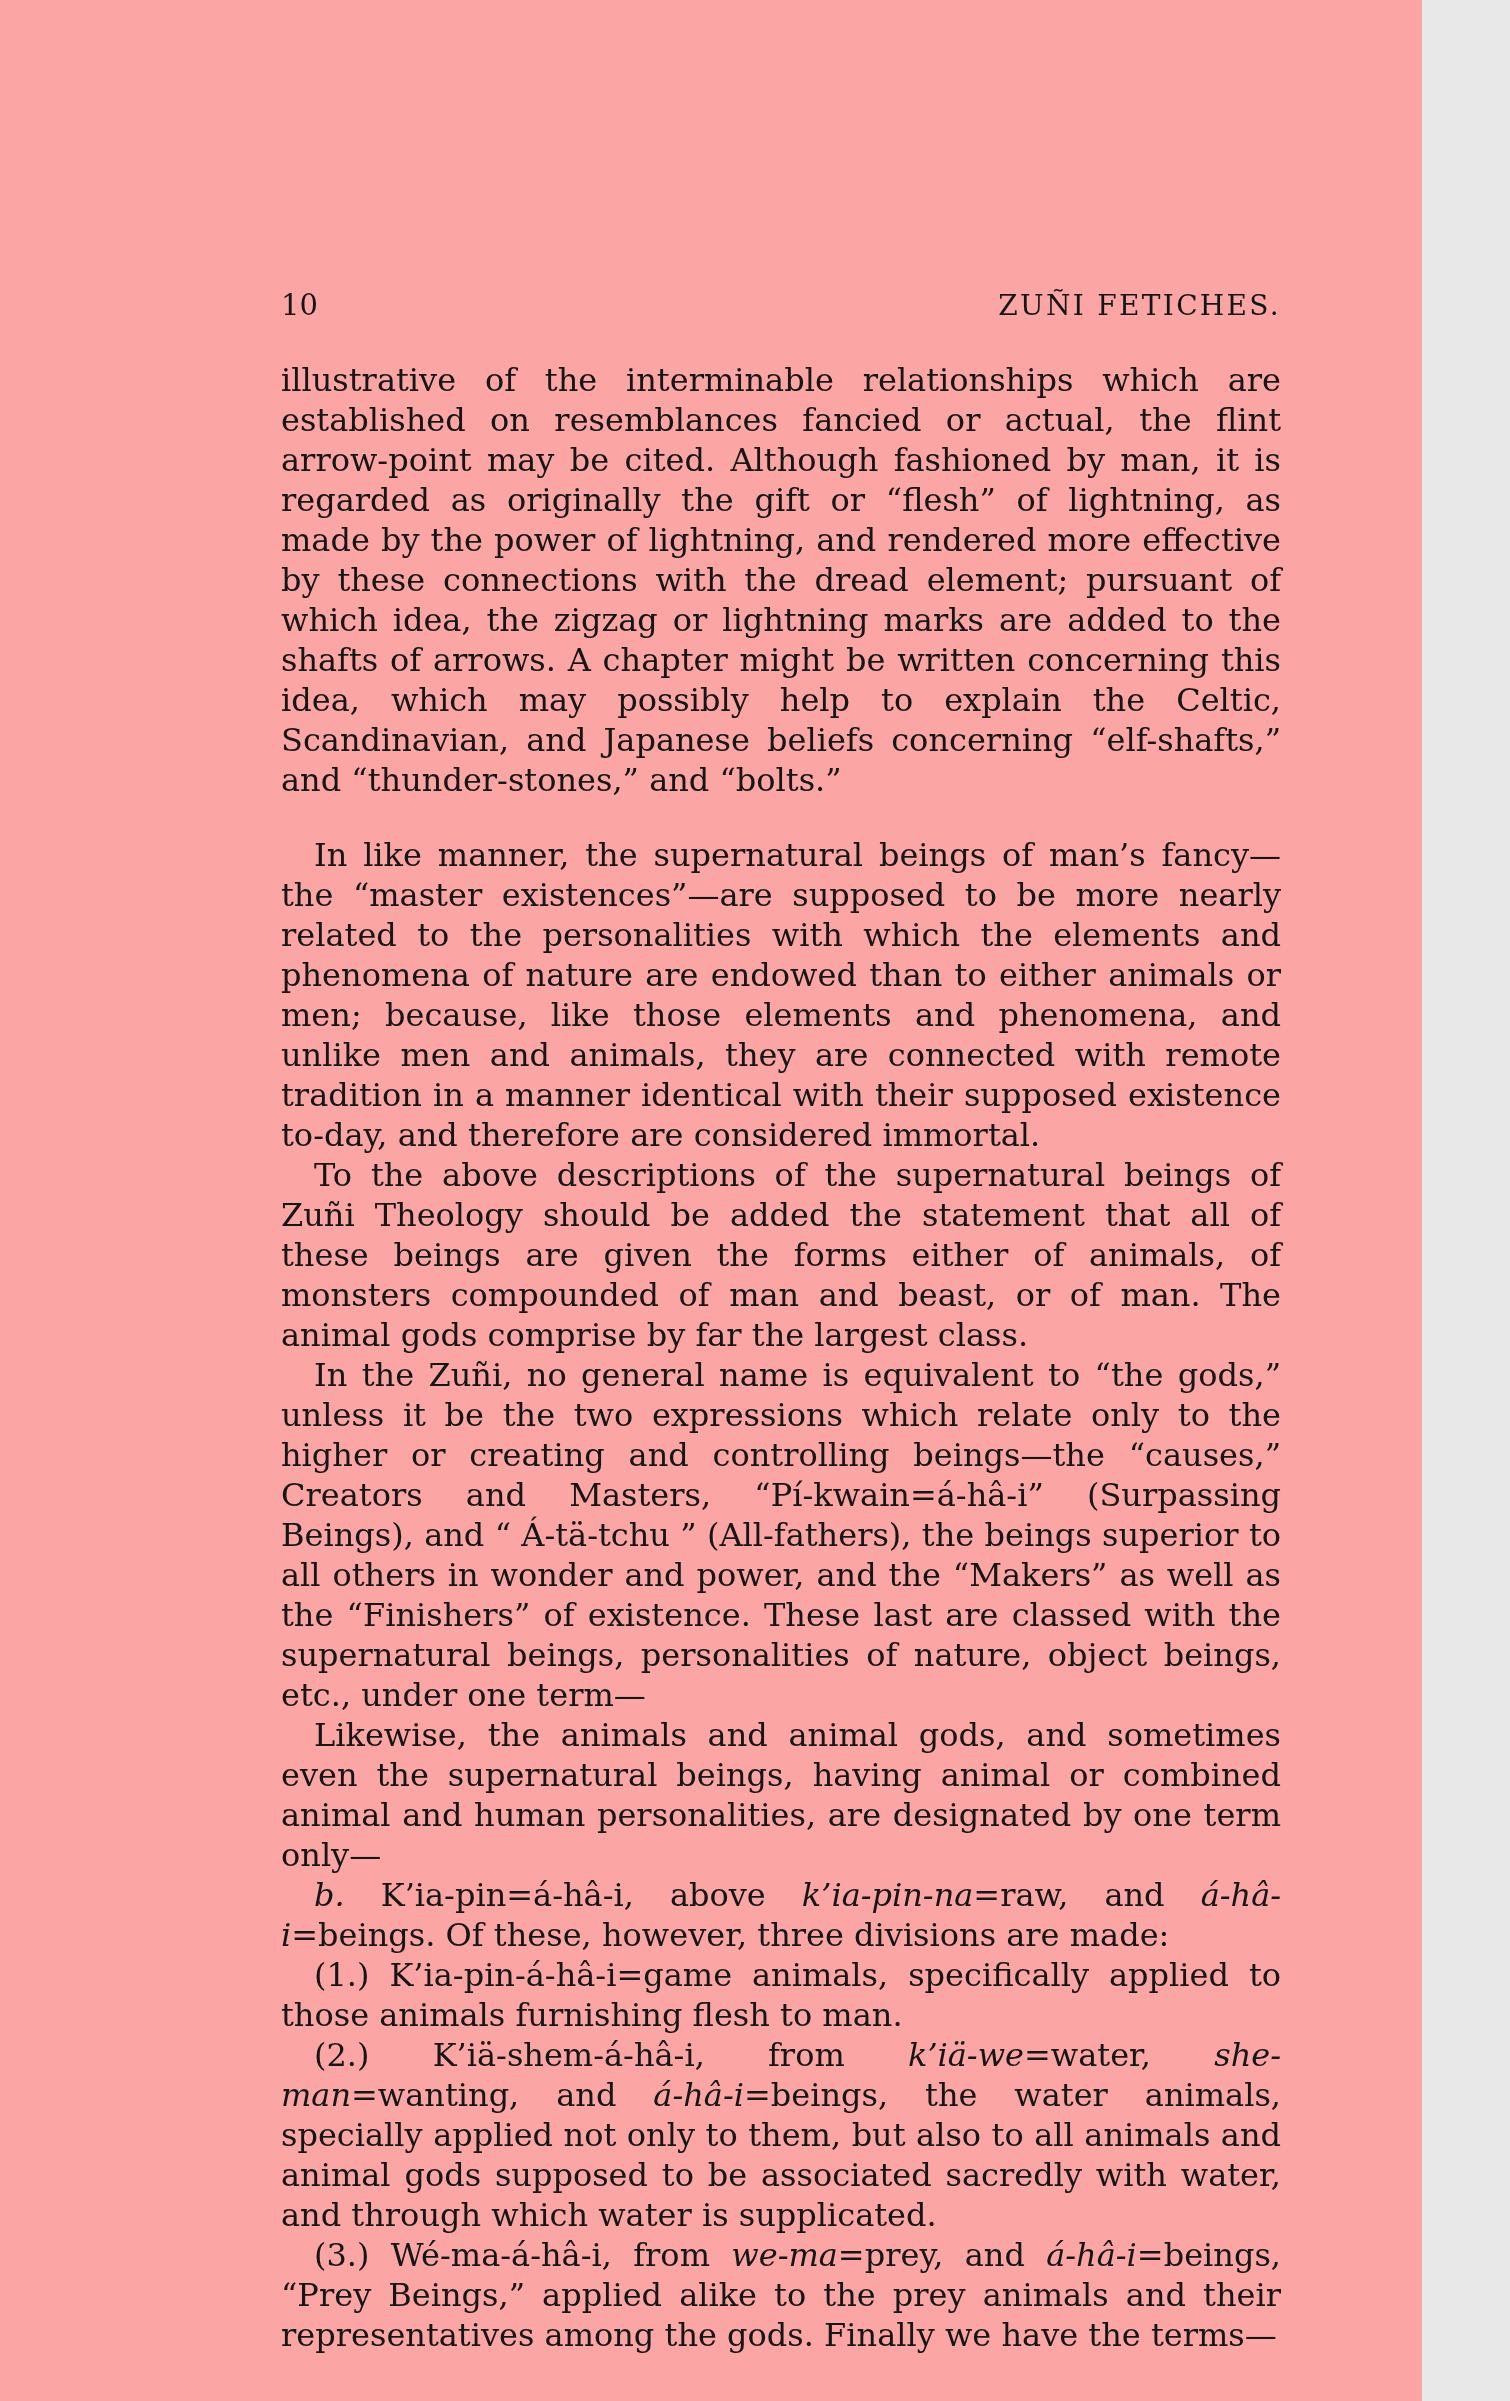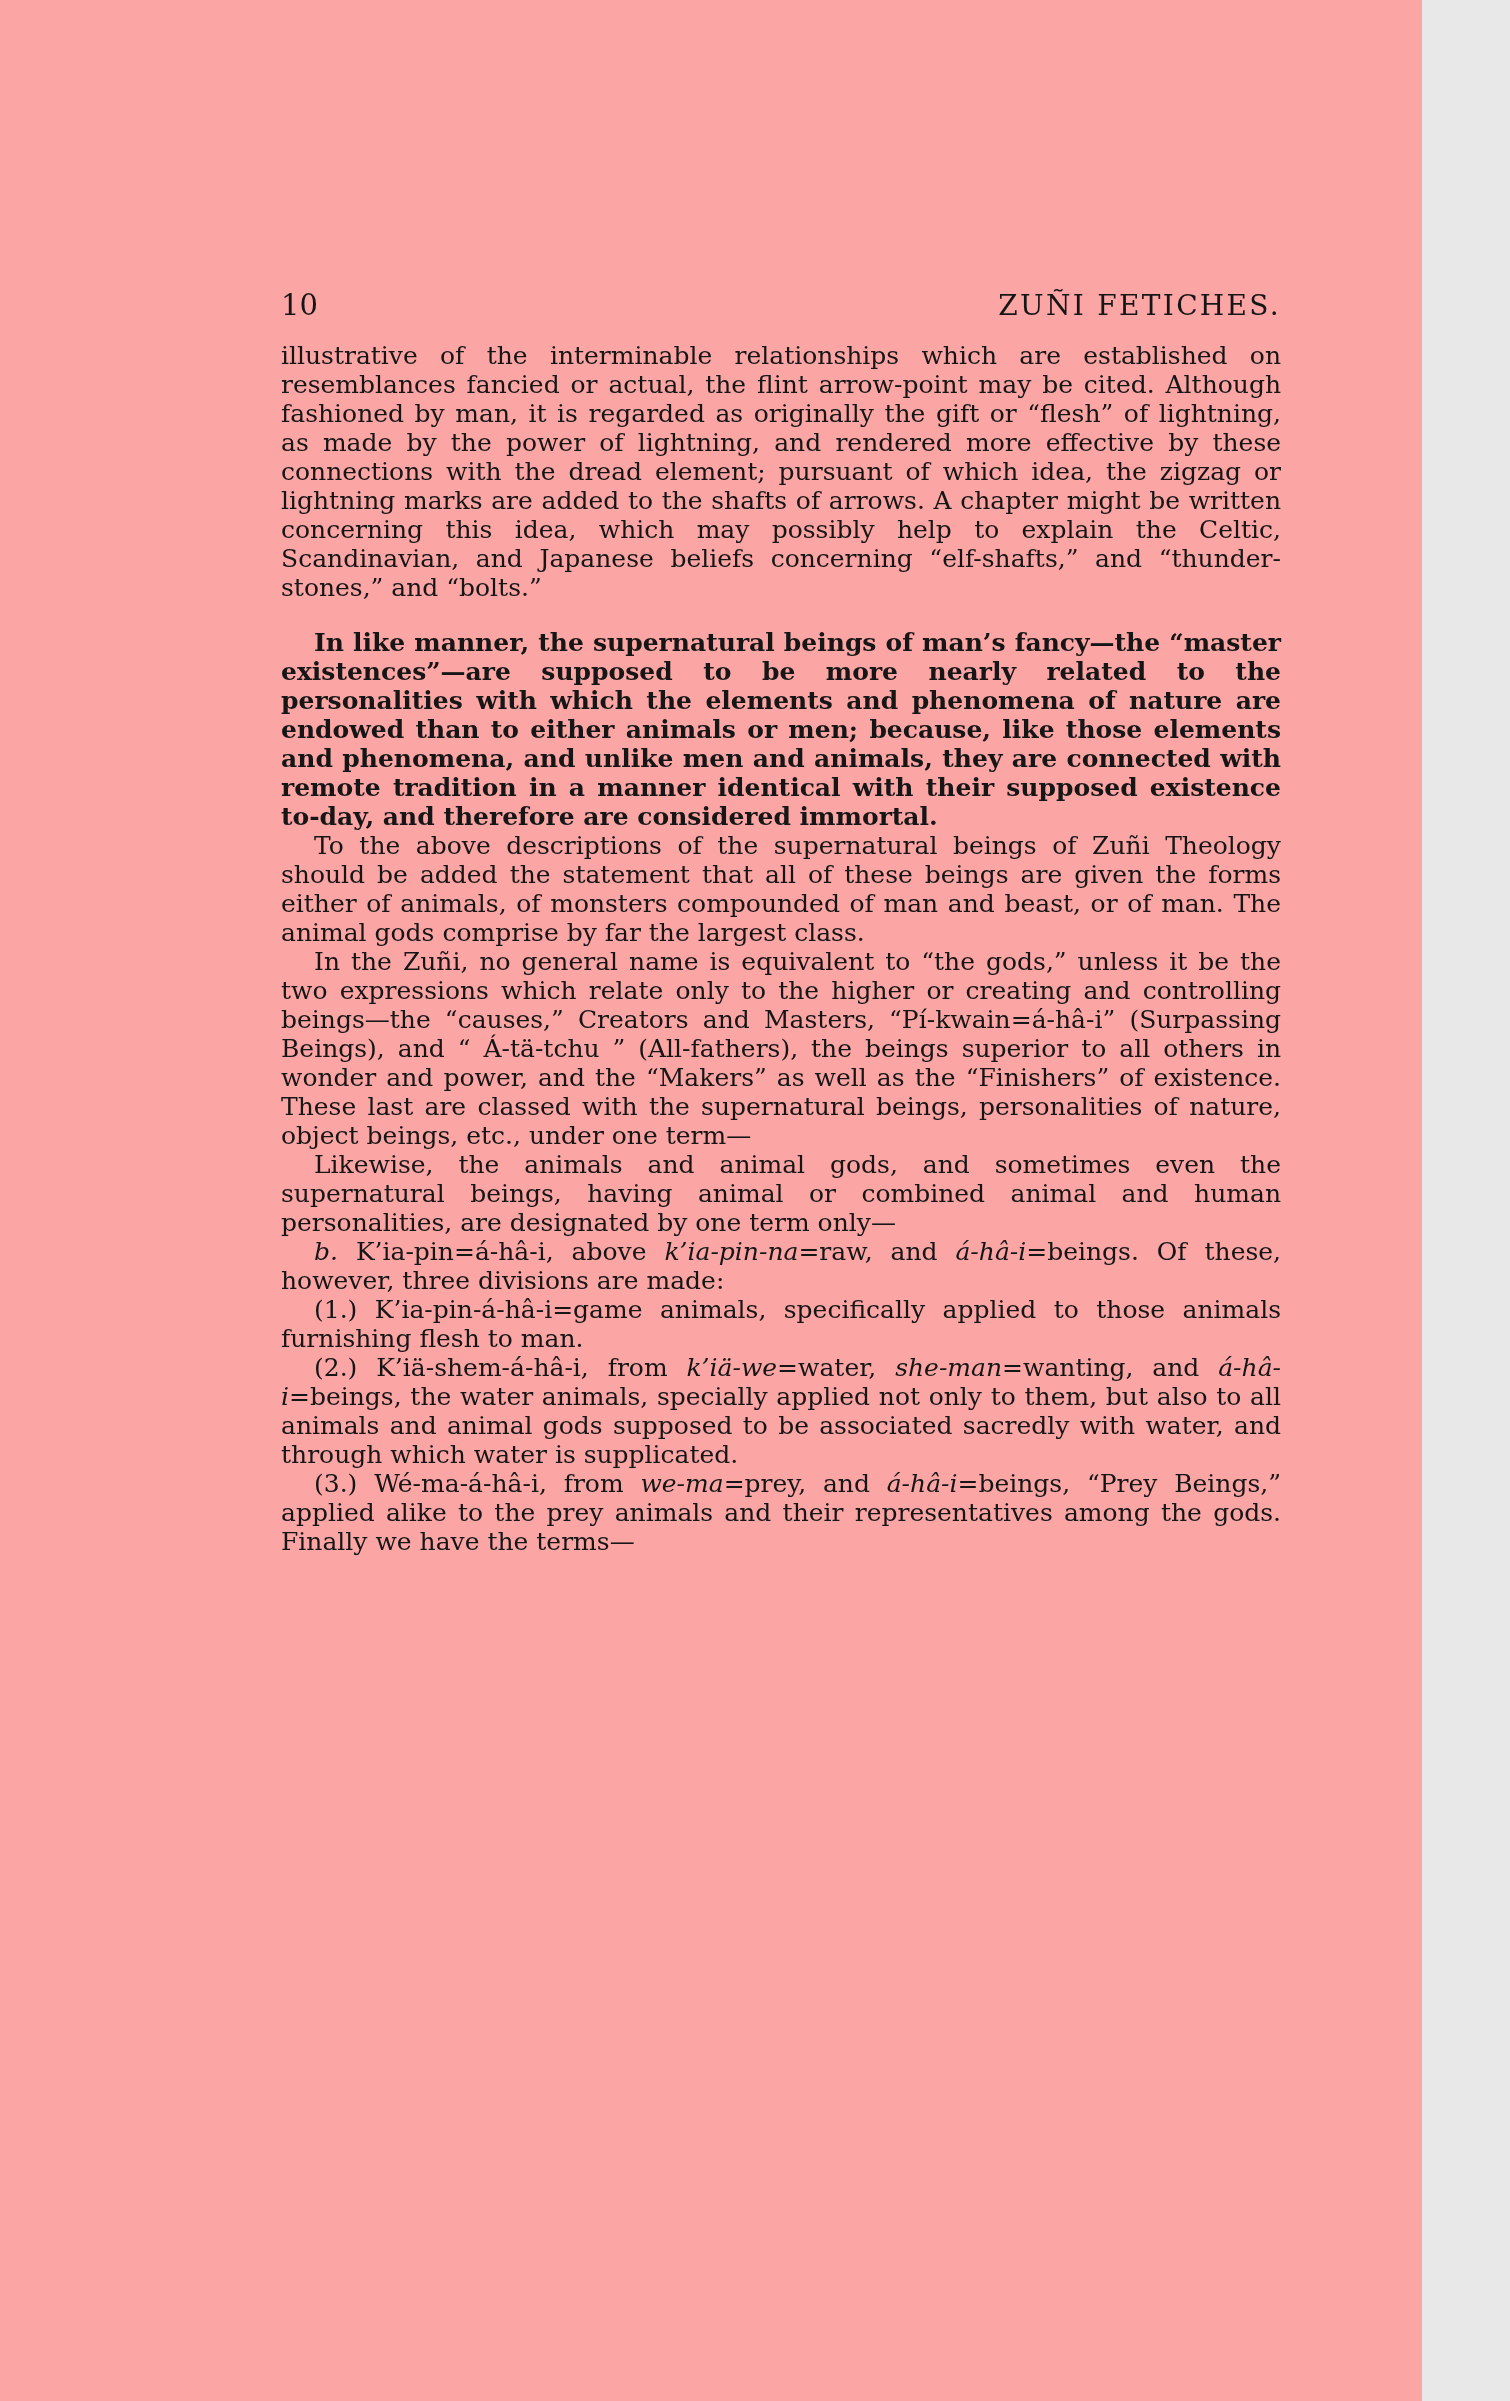--- a/index.html
+++ b/index.html
@@ -31,33 +31,33 @@
     line-height: 33px;
   }
   .running-title {
     text-align: right;
     font-size: 28px;
     line-height: 35px;
     letter-spacing: 2.3px;
   }
   .body-text {
     position: absolute;
-    top: 341px;
+    top: 360px;
     left: 281px;
     width: 1000px;
-    font-size: 25px;
-    line-height: 29px;
+    font-size: 32px;
+    line-height: 40px;
     text-align: justify;
   }
   .para {
     margin: 0;
     padding: 0;
   }
   .para.indent { text-indent: 33px; }
-  .para.gap-before { margin-top: 26px; font-weight: bold; }
+  .para.gap-before { margin-top: 35px; }
   .para em, .ital { font-style: italic; }
 </style>
 </head>
 <body>
 
 <div class="page">
   <div class="header">
     <span class="page-number">10</span>
     <div class="running-title">ZUÑI FETICHES.</div>
   </div>

